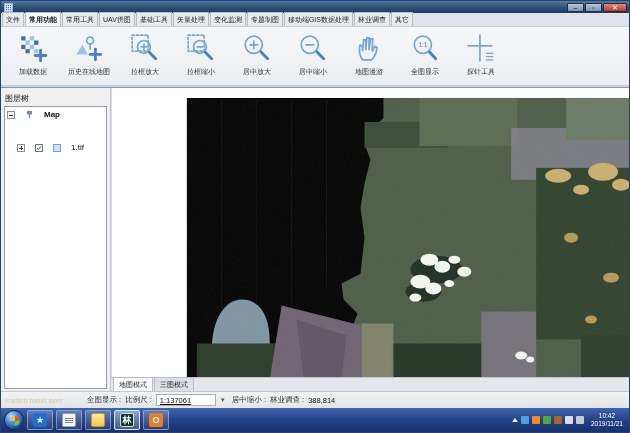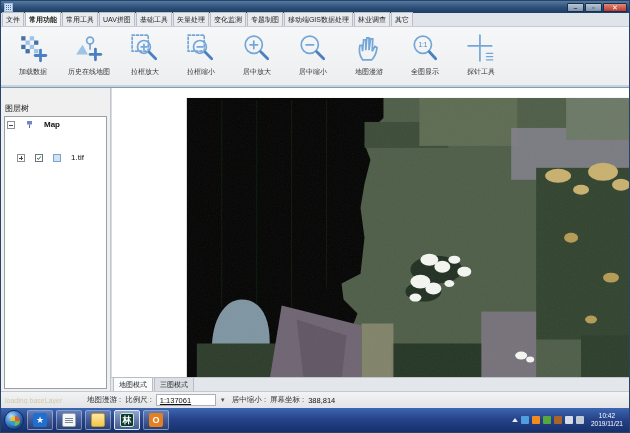--- a/index.html
+++ b/index.html
@@ -36,21 +36,21 @@
     justify-content:flex-start; padding-top:3px; cursor:pointer; border:1px solid transparent; }
   .tool-btn svg { width:30px; height:30px; }
   .tool-btn .tlabel { font-size:7px; color:#333; margin-top:4px; white-space:nowrap; }
   .ic { stroke:#74a7d8; fill:none; stroke-width:1.6; stroke-linecap:round; }
   .ic-bold { stroke:#4a7fc1; stroke-width:2.6; }
   .ic-fill { fill:#9dc3e6; stroke:none; }
 
   
   .main { flex:1 1 auto; display:flex; border-top:1px solid #7f9db9; background:#f0f0f0; min-height:0; }
   .left-panel { width:110px; flex:0 0 auto; display:flex; flex-direction:column; border-right:1px solid #c2c6cc; }
-  .panel-title { font-size:8px; color:#222; padding:15px 4px 2px 4px; }
+  .panel-title { font-size:8px; color:#222; padding:5px 4px 2px 4px; }
   .tree-box { flex:1; background:#fff; border:1px solid #9aa0a8; margin:0 3px 2px 3px; padding:3px 2px; }
   .tree-row { display:flex; align-items:center; gap:10px; font-size:8px; color:#111;
     margin-bottom:3px; cursor:pointer; white-space:nowrap; }
   .tree-row.child { margin-left:10px;margin-top:24px; }
   .expander { width:8px; height:8px; border:1px solid #8b9199; background:#fff;
     position:relative; flex:0 0 auto; }
   .expander i { position:absolute; left:1px; right:1px; top:3px; height:1px; background:#444; }
   .expander.plus b { position:absolute; top:1px; bottom:1px; left:3px; width:1px; background:#444; }
   .checkbox { width:8px; height:8px; border:1px solid #6b7widt780; background:#fff; position:relative; flex:0 0 auto; border:1px solid #6b7280;}
   .checkbox svg { position:absolute; inset:0; }
@@ -367,26 +367,26 @@
       </div>
       <div class="map-tabs">
         <div class="mtab active">地图模式</div>
         <div class="mtab">三图模式</div>
       </div>
     </div>
   </div>
 
   <div class="statusbar">
     <span class="faint-note">loading baseLayer</span>
-    <span class="sb-label">地图漫游 :</span>
+    <span class="sb-label">全图显示 :</span>
     <span class="sb-label">比例尺 :</span>
     <span class="sb-box">1:137061</span>
     <span class="drop-arrow">▼</span>
     <span class="sb-label">居中缩小 :</span>
-    <span class="sb-label">屏幕坐标 :</span>
+    <span class="sb-label">林业调查 :</span>
     <span class="sb-plain">388,814</span>
   </div>
 
   <div class="taskbar">
     <div class="orb"></div>
     <div class="task-btn">
       <span class="tb-ic tb-star">★</span>
     </div>
     <div class="task-btn">
       <span class="tb-ic tb-note">

